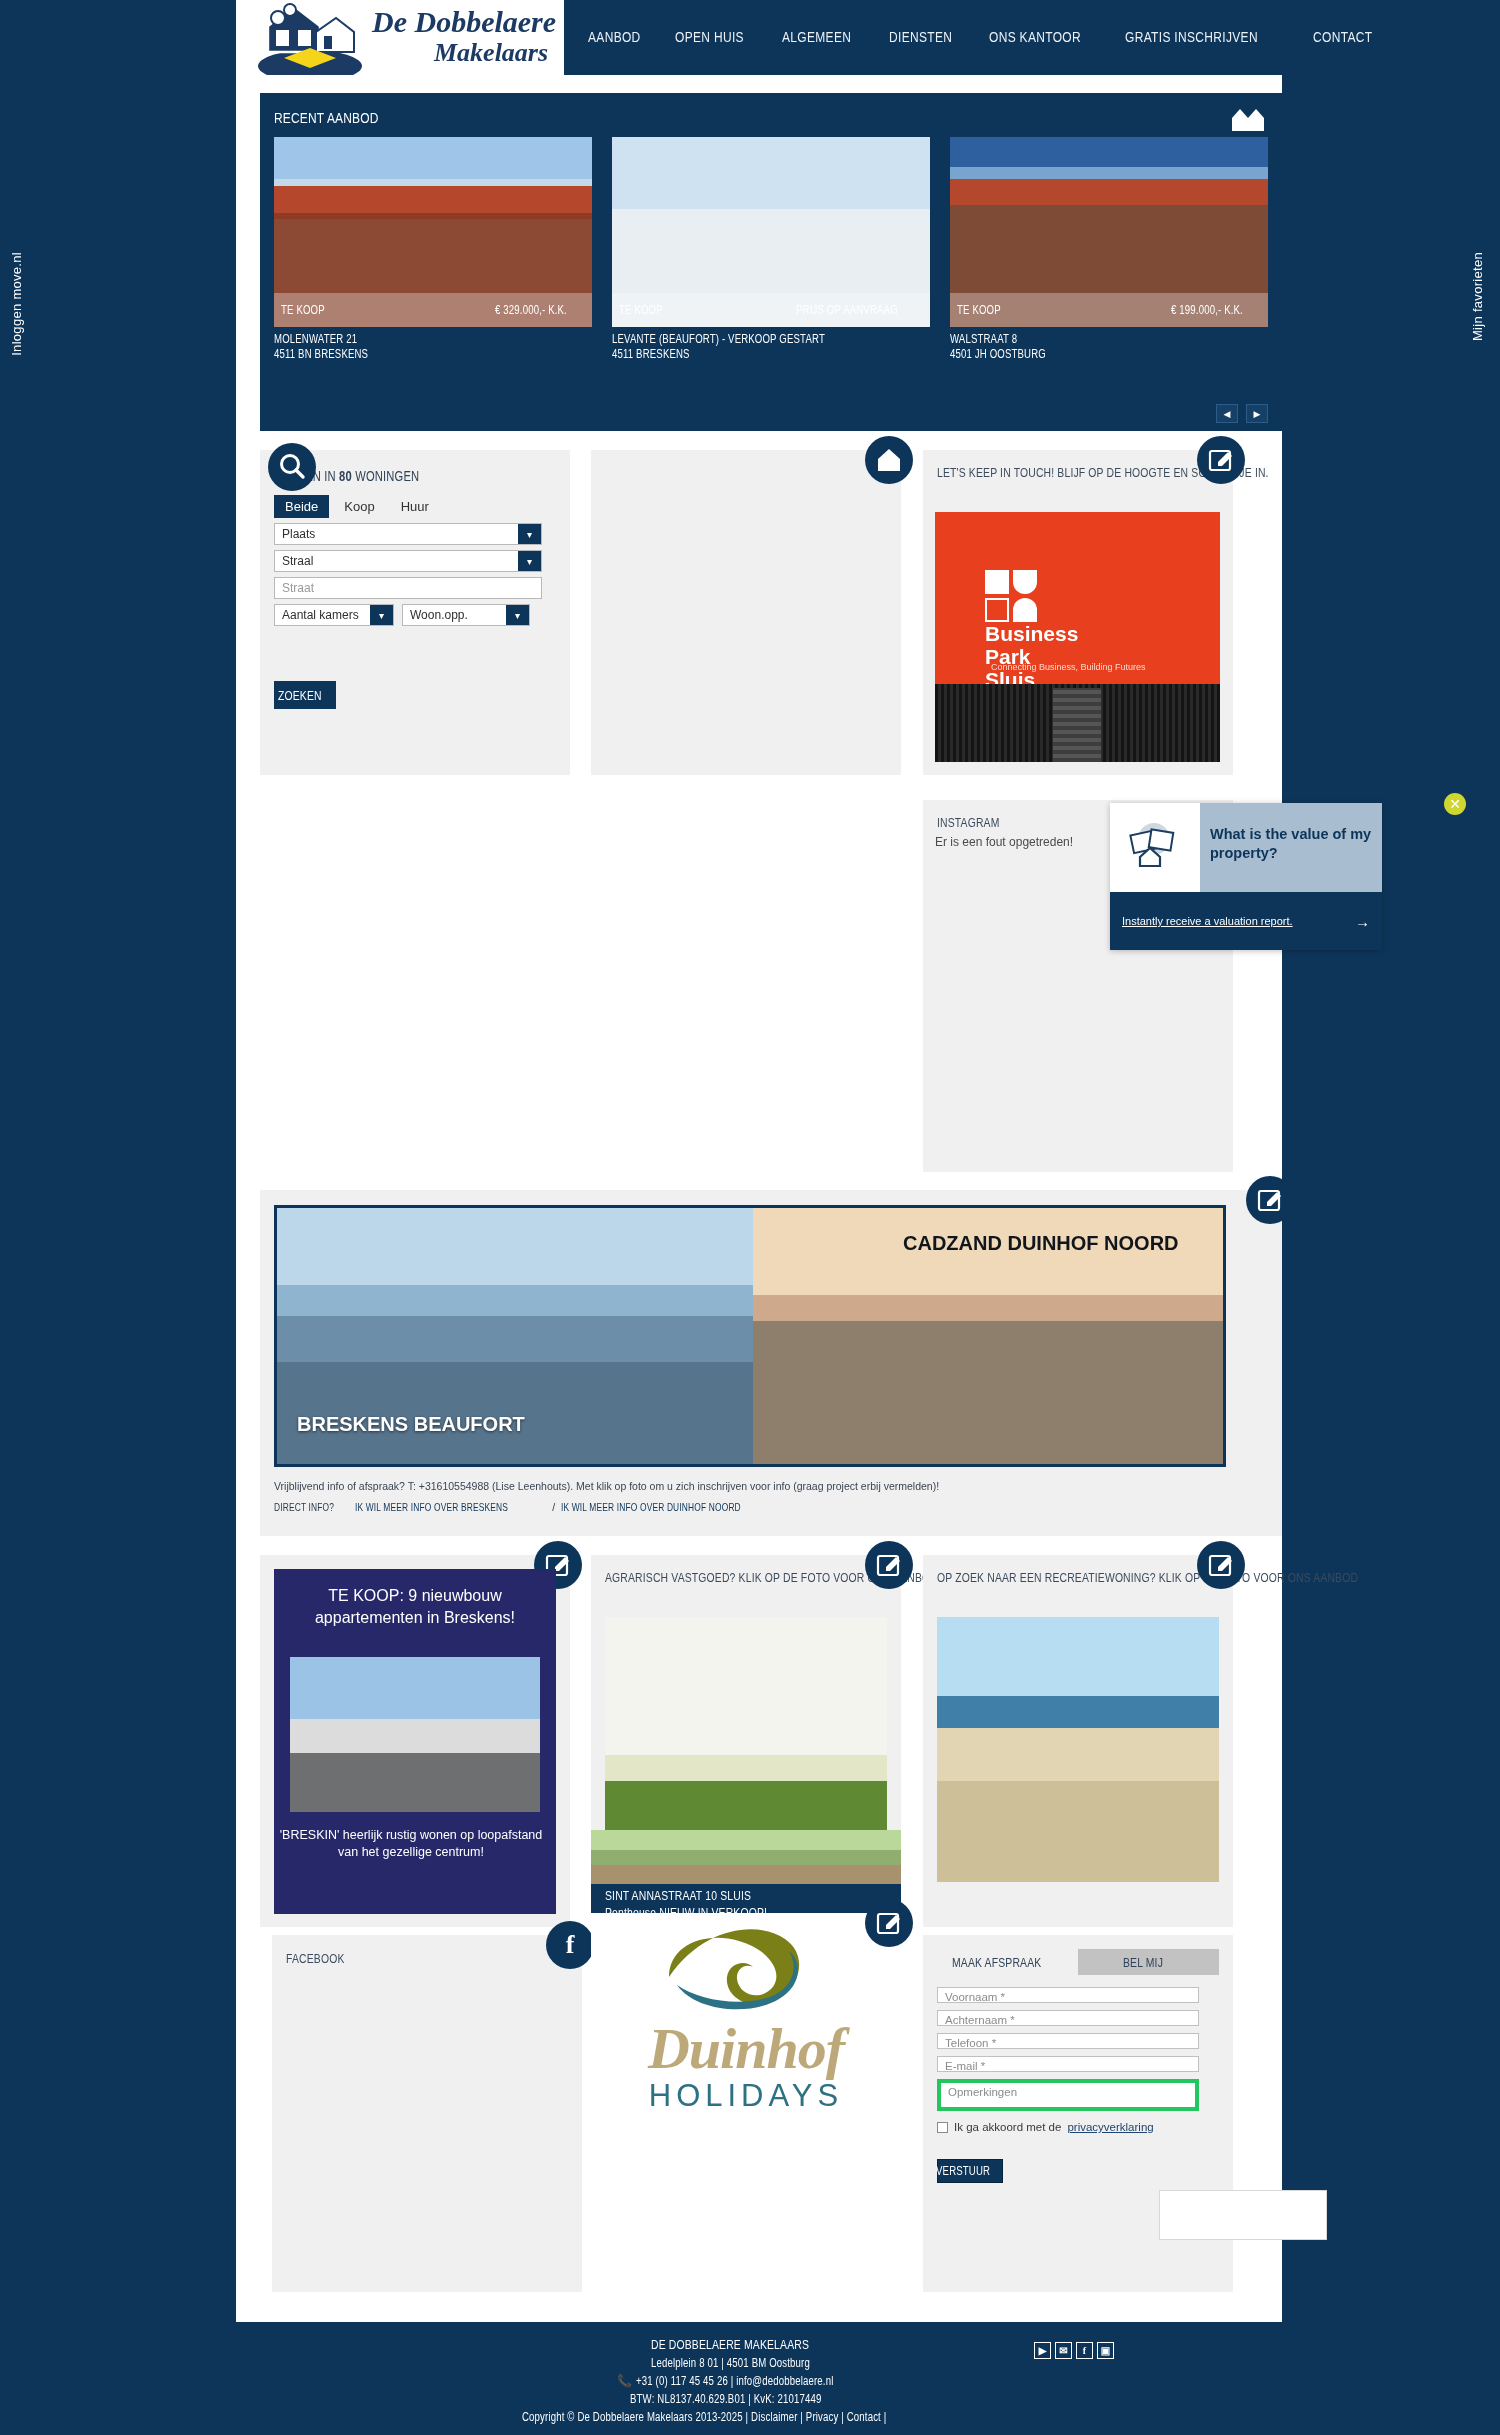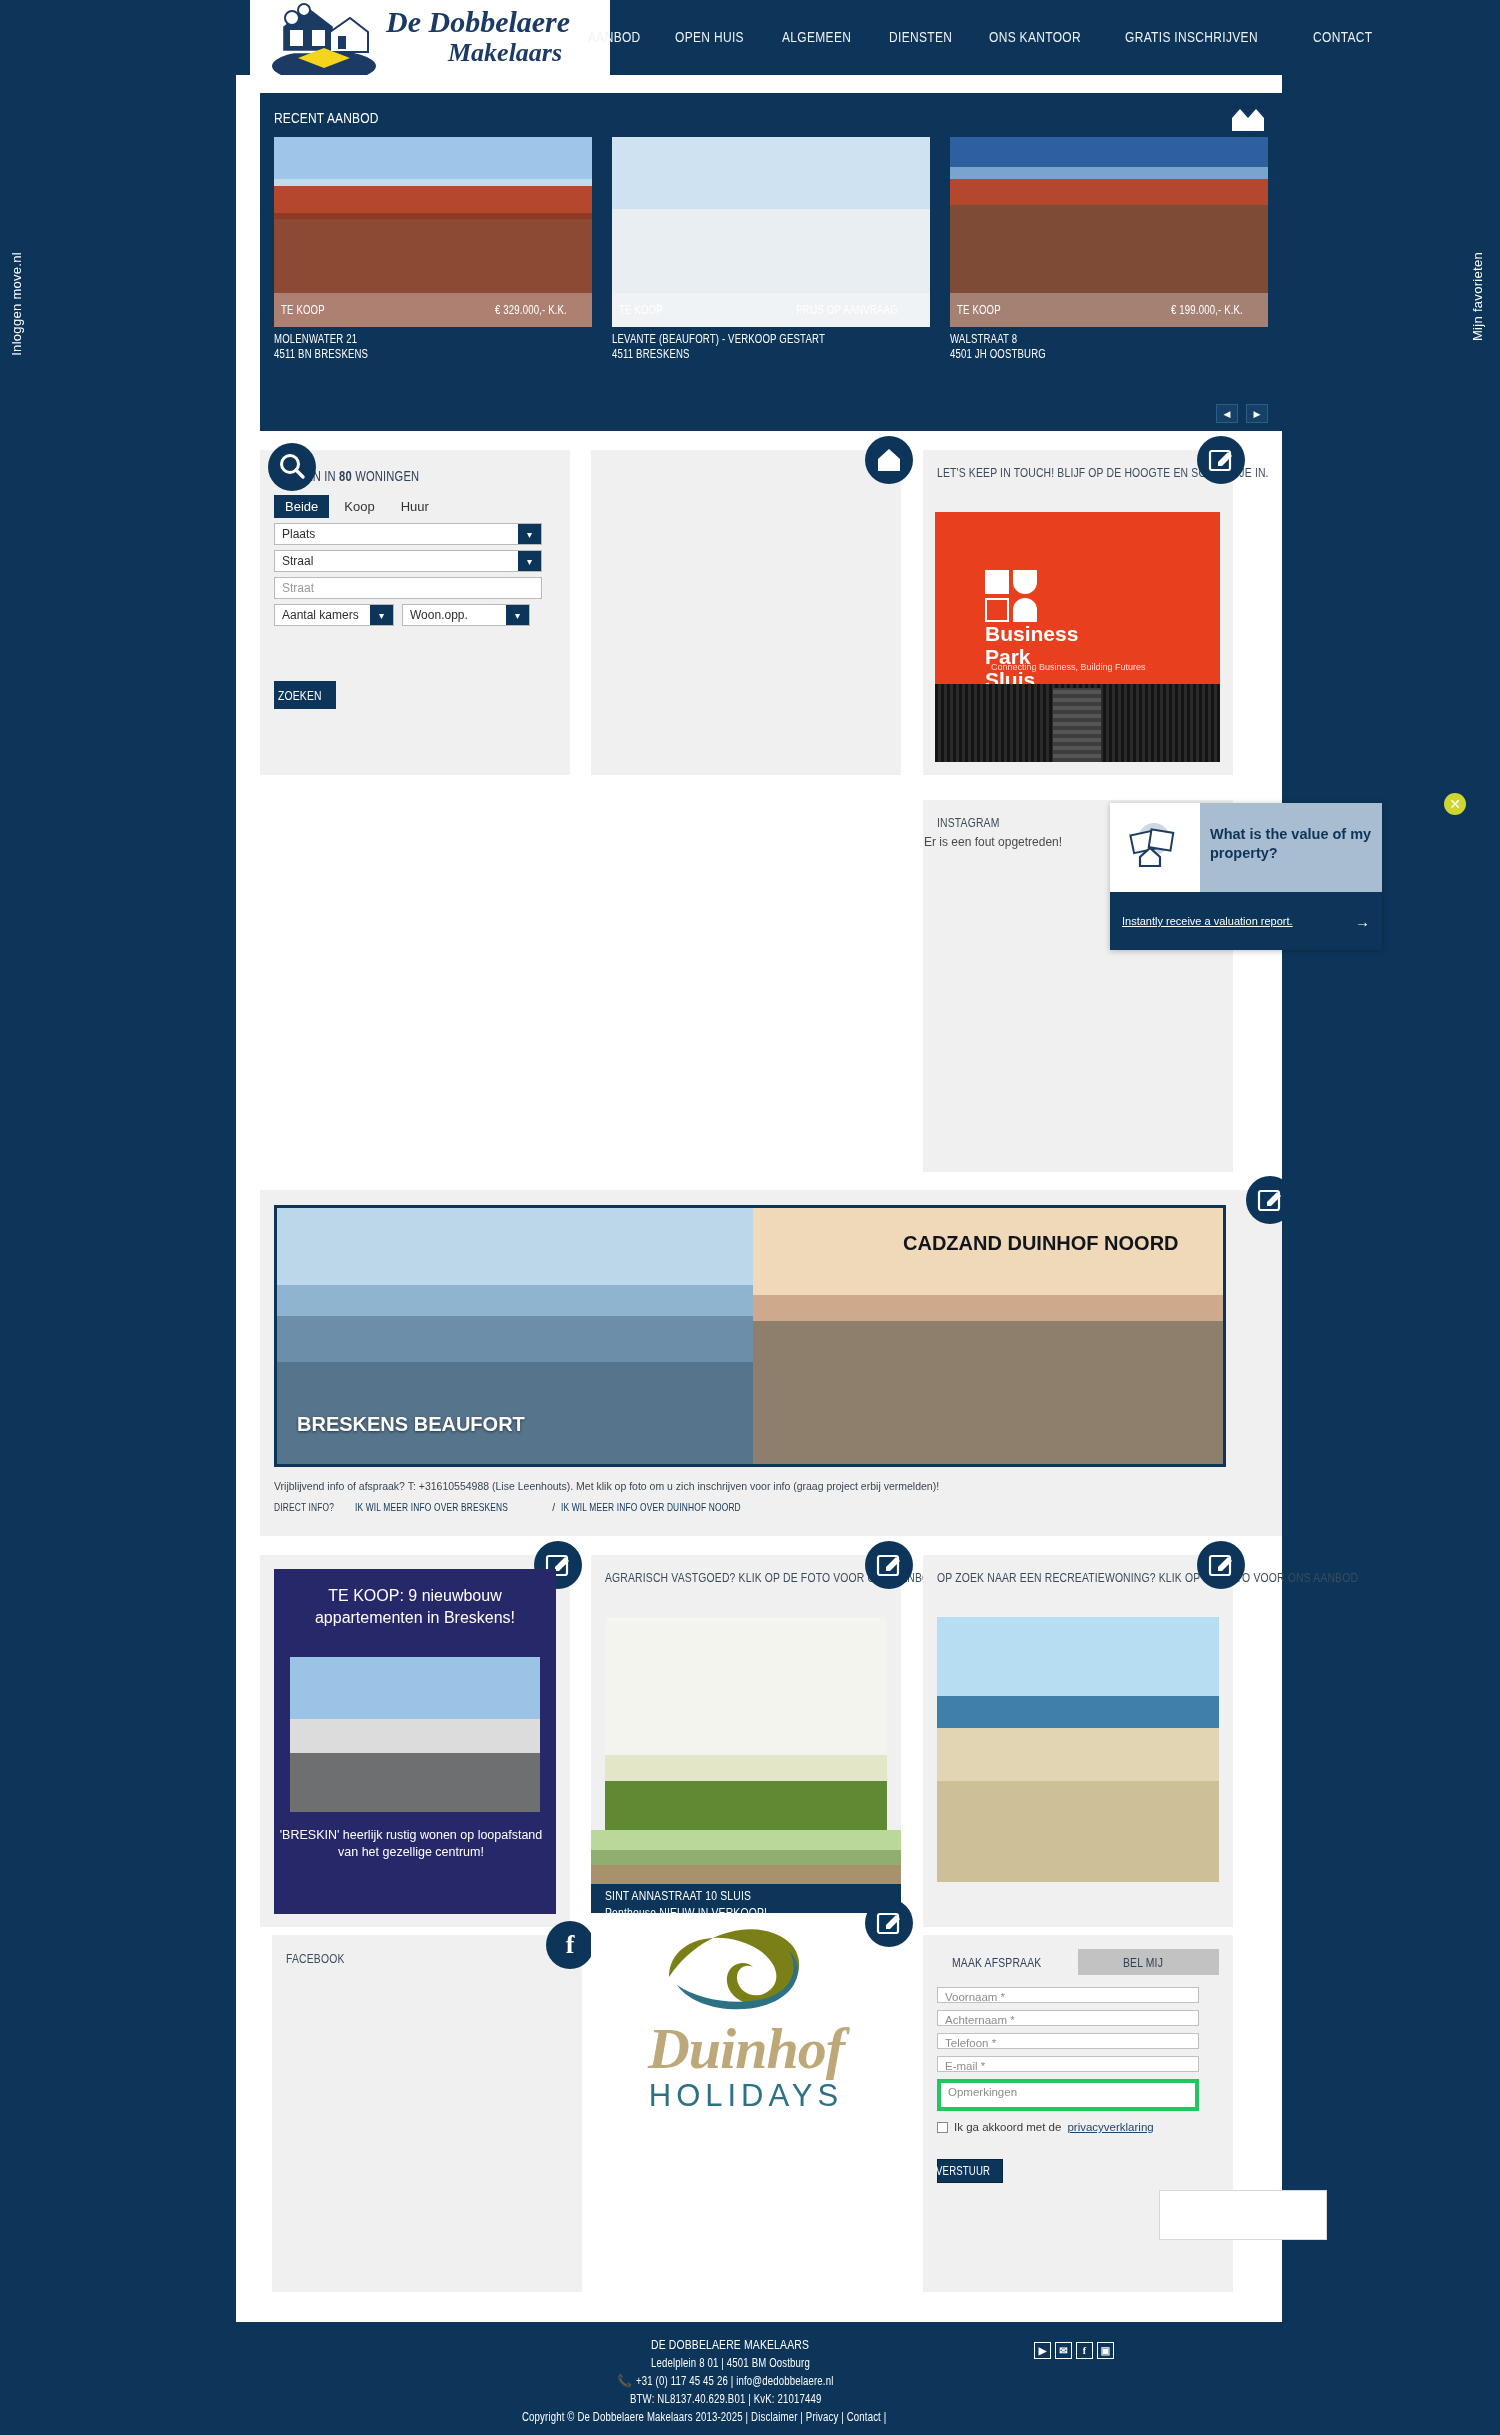--- a/index.html
+++ b/index.html
@@ -49,22 +49,22 @@
     background: #fff;
   }
 
   
   #header {
     position: absolute; left: 236px; top: 0;
     width: 1046px; height: 75px;
     background: #0d3559;
   }
   #logo-box {
-    position: absolute; left: 14px; top: 0;
-    width: 360px; height: 75px;
+    position: absolute; left: 0; top: 0;
+    width: 328px; height: 75px;
     background: #fff;
     overflow: hidden;
   }
   #logo-mark {
     position: absolute; left: 14px; top: -4px;
     width: 120px; height: 86px;
   }
   #logo-text {
     position: absolute; left: 136px; top: 5px;
     font-family: "Liberation Serif", serif;
@@ -241,21 +241,21 @@
     position: absolute; left: 0; bottom: 0; width: 285px; height: 78px;
     background: repeating-linear-gradient(90deg,#141414 0 3px,#2a2a2a 3px 6px);
   }
   #bps-bld2 {
     position: absolute; left: 118px; bottom: 0; width: 48px; height: 74px;
     background: repeating-linear-gradient(0deg,#3d3d3d 0 4px,#555 4px 8px);
   }
 
   
   #card-insta { left: 923px; top: 800px; width: 310px; height: 372px; }
-  #insta-err { padding: 4px 14px 0 1px; color: #4a4a4a; font-size: 12px; }
+  #insta-err { padding: 4px 14px 0 12px; color: #4a4a4a; font-size: 12px; }
 
   
   #popup {
     position: absolute; left: 1110px; top: 803px;
     width: 272px; height: 147px;
     box-shadow: 0 1px 6px rgba(0,0,0,.25);
   }
   #popup-top {
     position: absolute; left: 0; top: 0; width: 272px; height: 89px;
     background: #a8bdd0; display: flex;

